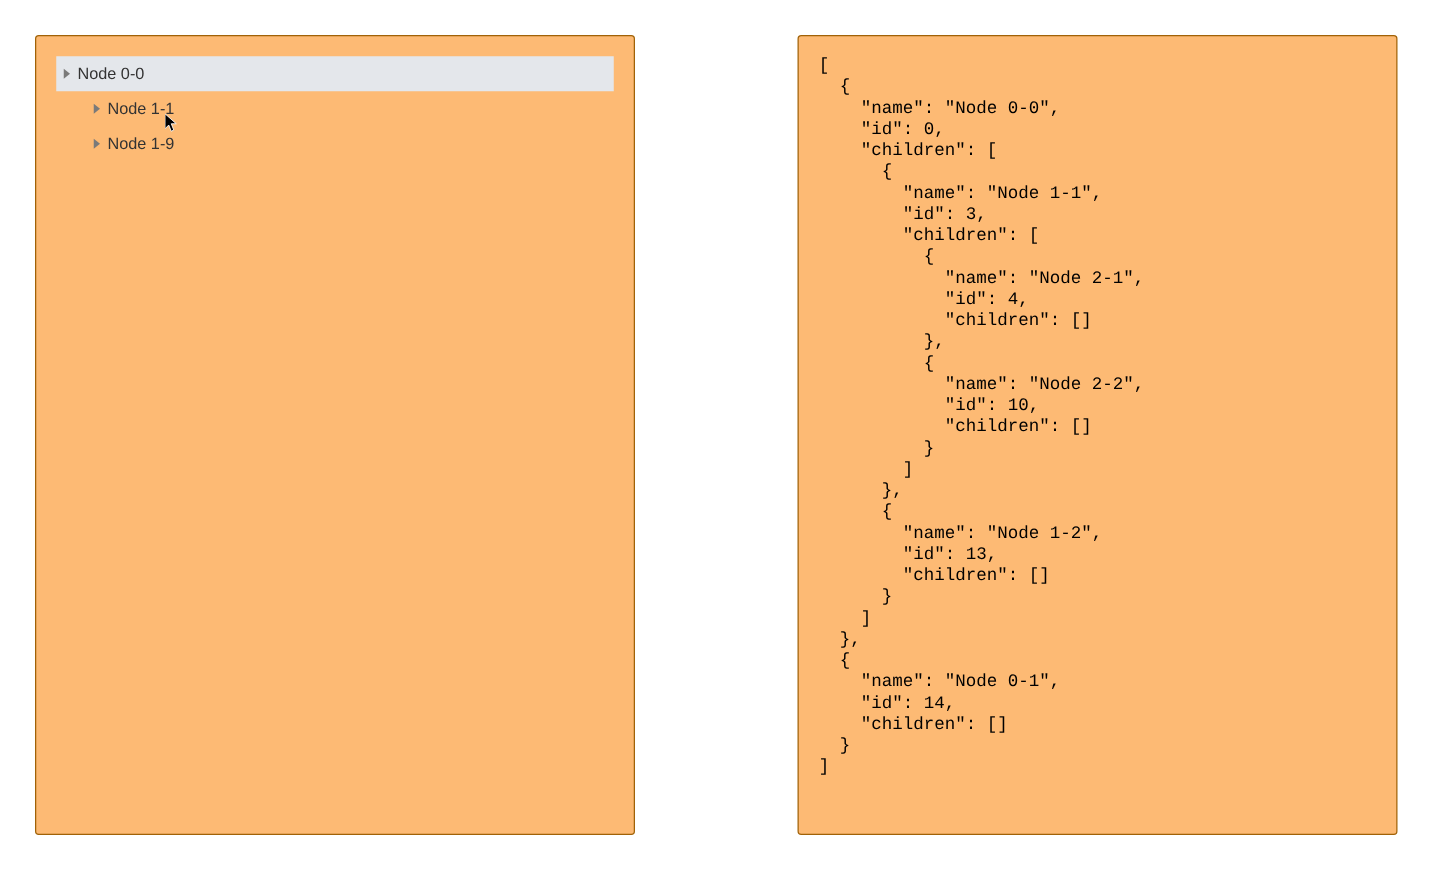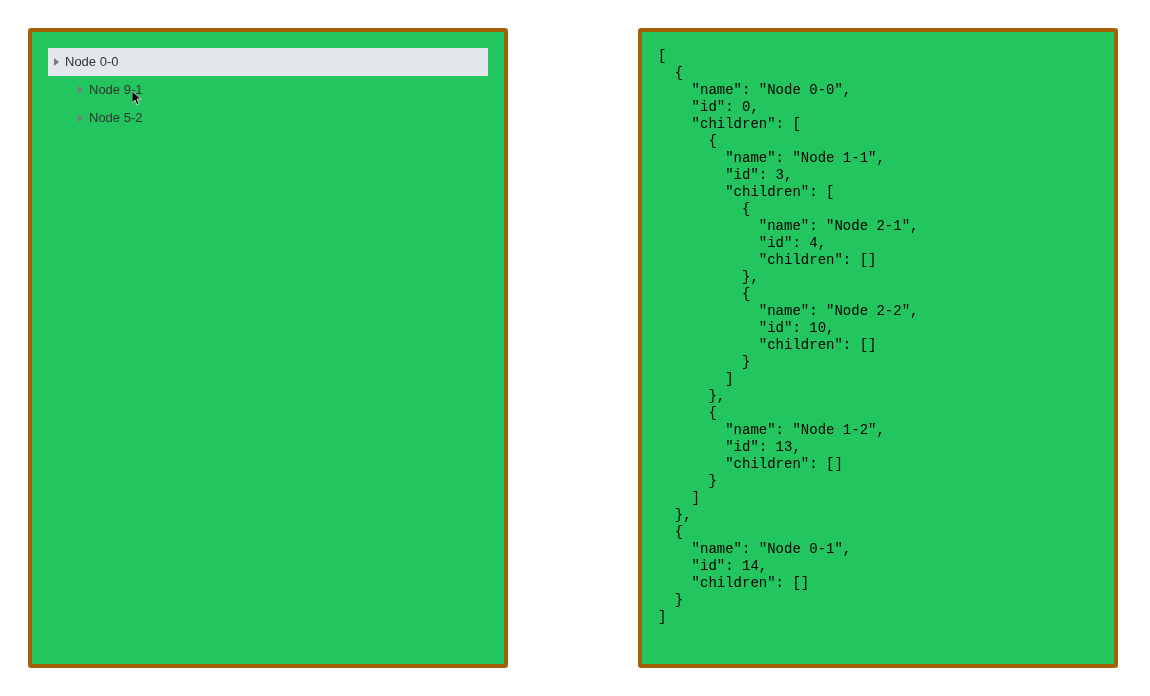--- a/index.html
+++ b/index.html
@@ -9,23 +9,23 @@
     }
     body {
       font-family: 'Lucida Grande', 'Helvetica Neue', Arial, sans-serif;
       font-size: 13px;
       background: #ffffff;
       padding: 28px;
       display: flex;
       gap: 130px;
     }
     .panel {
-      border: 4px solid #a16207;
+      border: 1px solid #a16207;
       border-radius: 3px;
-      background: #22c55e;
+      background: #fdba74;
       padding: 16px;
     }
     .left-panel {
       width: 480px;
       height: 640px;
     }
     .right-panel {
       width: 480px;
       height: 640px;
     }
@@ -79,25 +79,25 @@
 <body>
 
 <div class="panel left-panel">
   <div id="tree-root">
       <div class="tree-node indent-0 selected">
         <span class="arrow"></span>
         <span class="label">Node 0-0</span>
       </div>
       <div class="tree-node indent-1">
         <span class="arrow"></span>
-        <span class="label">Node 9-1</span>
+        <span class="label">Node 1-1</span>
       </div>
       <div class="tree-node indent-1">
         <span class="arrow"></span>
-        <span class="label">Node 5-2</span>
+        <span class="label">Node 1-9</span>
       </div>
     </div>
 </div>
 
 <div class="panel right-panel">
   <pre class="json-pre">[
   {
     "name": "Node 0-0",
     "id": 0,
     "children": [

